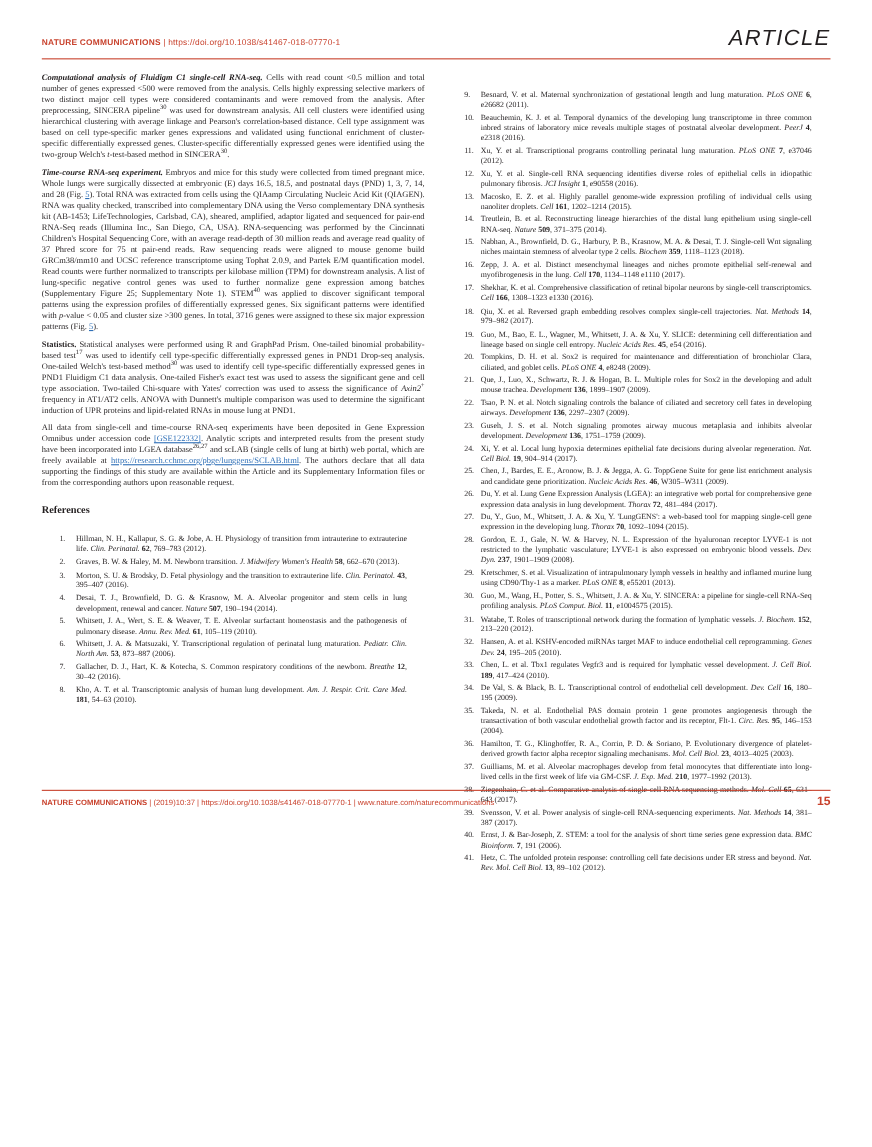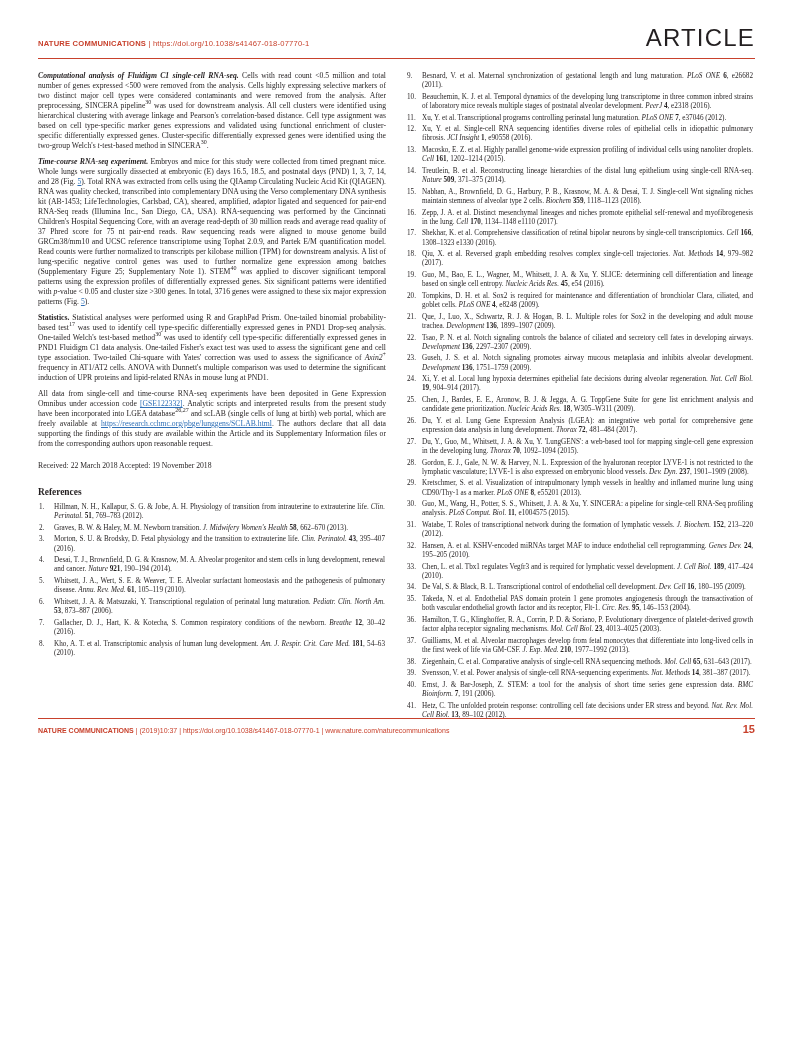--- a/index.html
+++ b/index.html
@@ -38,23 +38,24 @@
     padding-bottom: 4px;
   }
   .header-left .journal {
     font-weight: bold;
   }
   .header-left .doi {
     color: #c8412c;
   }
   .header-right {
     font-family: "Liberation Sans", sans-serif;
-    font-size: 24px;
+    font-size: 20px;
     letter-spacing: 1.2px;
     color: #231f20;
+    font-style: italic;
   }
   .rule-top {
     border-top: 1.6px solid #c8412c;
     margin-top: 2px;
   }
   
   .content {
     display: flex;
     gap: 20px;
     margin-top: 12px;
@@ -100,21 +101,21 @@
     margin-top: 3px;
   }
   
   h3.refs-head {
     font-weight: bold;
     font-size: 9.4px;
     margin: 14px 0 5px 0;
   }
   ol.reflist {
     list-style: none;
-    margin: 1px;
+    margin: 16px;
     padding: 0;
     counter-reset: refno;
   }
   ol.reflist.start9 { counter-reset: refno 8; }
   ol.reflist li {
     position: relative;
     padding-left: 15px;
     margin-bottom: 2.4px;
     font-size: 7.2px;
     line-height: 1.28;
@@ -183,30 +184,29 @@
 
       <p>
         <span class="runin-b">Statistics.</span><span> Statistical analyses were performed using R and GraphPad Prism. One-tailed binomial probability-based test<sup>17</sup> was used to identify cell type-specific differentially expressed genes in PND1 Drop-seq analysis. One-tailed Welch's test-based method<sup>30</sup> was used to identify cell type-specific differentially expressed genes in PND1 Fluidigm C1 data analysis. One-tailed Fisher's exact test was used to assess the significant gene and cell type association. Two-tailed Chi-square with Yates' correction was used to assess the significance of <i>Axin2</i><sup>+</sup> frequency in AT1/AT2 cells. ANOVA with Dunnett's multiple comparison was used to determine the significant induction of UPR proteins and lipid-related RNAs in mouse lung at PND1.</span>
       </p>
 
       <p>
         <span>All data from single-cell and time-course RNA-seq experiments have been deposited in Gene Expression Omnibus under accession code <span class="link">[GSE122332]</span>. Analytic scripts and interpreted results from the present study have been incorporated into LGEA database<sup>26,27</sup> and scLAB (single cells of lung at birth) web portal, which are freely available at <span class="link">https://research.cchmc.org/pbge/lunggens/</span><span class="link">SCLAB.html</span>. The authors declare that all data supporting the findings of this study are available within the Article and its Supplementary Information files or from the corresponding authors upon reasonable request.</span>
       </p>
 
       <div class="received">
-        <div>Received: 22 March 2018 Accepted: 19 November 2018</div>
       </div>
 
       <h3 class="refs-head">References</h3>
 
       <ol class="reflist" id="reflist-left">
-          <li>Hillman, N. H., Kallapur, S. G. &amp; Jobe, A. H. Physiology of transition from intrauterine to extrauterine life. <i>Clin. Perinatal.</i> <b>51</b>, 769–783 (2012).</li>
+          <li>Hillman, N. H., Kallapur, S. G. &amp; Jobe, A. H. Physiology of transition from intrauterine to extrauterine life. <i>Clin. Perinatal.</i> <b>62</b>, 769–783 (2012).</li>
           <li>Graves, B. W. &amp; Haley, M. M. Newborn transition. <i>J. Midwifery Women's Health</i> <b>58</b>, 662–670 (2013).</li>
           <li>Morton, S. U. &amp; Brodsky, D. Fetal physiology and the transition to extrauterine life. <i>Clin. Perinatol.</i> <b>43</b>, 395–407 (2016).</li>
-          <li>Desai, T. J., Brownfield, D. G. &amp; Krasnow, M. A. Alveolar progenitor and stem cells in lung development, renewal and cancer. <i>Nature</i> <b>921</b>, 190–194 (2014).</li>
+          <li>Desai, T. J., Brownfield, D. G. &amp; Krasnow, M. A. Alveolar progenitor and stem cells in lung development, renewal and cancer. <i>Nature</i> <b>507</b>, 190–194 (2014).</li>
           <li>Whitsett, J. A., Wert, S. E. &amp; Weaver, T. E. Alveolar surfactant homeostasis and the pathogenesis of pulmonary disease. <i>Annu. Rev. Med.</i> <b>61</b>, 105–119 (2010).</li>
           <li>Whitsett, J. A. &amp; Matsuzaki, Y. Transcriptional regulation of perinatal lung maturation. <i>Pediatr. Clin. North Am.</i> <b>53</b>, 873–887 (2006).</li>
           <li>Gallacher, D. J., Hart, K. &amp; Kotecha, S. Common respiratory conditions of the newborn. <i>Breathe</i> <b>12</b>, 30–42 (2016).</li>
           <li>Kho, A. T. et al. Transcriptomic analysis of human lung development. <i>Am. J. Respir. Crit. Care Med.</i> <b>181</b>, 54–63 (2010).</li>
         </ol>
     </div>
 
     <div class="col">
       <ol class="reflist start9" id="reflist-right">
           <li>Besnard, V. et al. Maternal synchronization of gestational length and lung maturation. <i>PLoS ONE</i> <b>6</b>, e26682 (2011).</li>
@@ -218,21 +218,21 @@
           <li>Nabhan, A., Brownfield, D. G., Harbury, P. B., Krasnow, M. A. &amp; Desai, T. J. Single-cell Wnt signaling niches maintain stemness of alveolar type 2 cells. <i>Biochem</i> <b>359</b>, 1118–1123 (2018).</li>
           <li>Zepp, J. A. et al. Distinct mesenchymal lineages and niches promote epithelial self-renewal and myofibrogenesis in the lung. <i>Cell</i> <b>170</b>, 1134–1148 e1110 (2017).</li>
           <li>Shekhar, K. et al. Comprehensive classification of retinal bipolar neurons by single-cell transcriptomics. <i>Cell</i> <b>166</b>, 1308–1323 e1330 (2016).</li>
           <li>Qiu, X. et al. Reversed graph embedding resolves complex single-cell trajectories. <i>Nat. Methods</i> <b>14</b>, 979–982 (2017).</li>
           <li>Guo, M., Bao, E. L., Wagner, M., Whitsett, J. A. &amp; Xu, Y. SLICE: determining cell differentiation and lineage based on single cell entropy. <i>Nucleic Acids Res.</i> <b>45</b>, e54 (2016).</li>
           <li>Tompkins, D. H. et al. Sox2 is required for maintenance and differentiation of bronchiolar Clara, ciliated, and goblet cells. <i>PLoS ONE</i> <b>4</b>, e8248 (2009).</li>
           <li>Que, J., Luo, X., Schwartz, R. J. &amp; Hogan, B. L. Multiple roles for Sox2 in the developing and adult mouse trachea. <i>Development</i> <b>136</b>, 1899–1907 (2009).</li>
           <li>Tsao, P. N. et al. Notch signaling controls the balance of ciliated and secretory cell fates in developing airways. <i>Development</i> <b>136</b>, 2297–2307 (2009).</li>
           <li>Guseh, J. S. et al. Notch signaling promotes airway mucous metaplasia and inhibits alveolar development. <i>Development</i> <b>136</b>, 1751–1759 (2009).</li>
           <li>Xi, Y. et al. Local lung hypoxia determines epithelial fate decisions during alveolar regeneration. <i>Nat. Cell Biol.</i> <b>19</b>, 904–914 (2017).</li>
-          <li>Chen, J., Bardes, E. E., Aronow, B. J. &amp; Jegga, A. G. ToppGene Suite for gene list enrichment analysis and candidate gene prioritization. <i>Nucleic Acids Res.</i> <b>18</b>, W305–W311 (2009).</li>
+          <li>Chen, J., Bardes, E. E., Aronow, B. J. &amp; Jegga, A. G. ToppGene Suite for gene list enrichment analysis and candidate gene prioritization. <i>Nucleic Acids Res.</i> <b>46</b>, W305–W311 (2009).</li>
           <li>Du, Y. et al. Lung Gene Expression Analysis (LGEA): an integrative web portal for comprehensive gene expression data analysis in lung development. <i>Thorax</i> <b>72</b>, 481–484 (2017).</li>
           <li>Du, Y., Guo, M., Whitsett, J. A. &amp; Xu, Y. 'LungGENS': a web-based tool for mapping single-cell gene expression in the developing lung. <i>Thorax</i> <b>70</b>, 1092–1094 (2015).</li>
           <li>Gordon, E. J., Gale, N. W. &amp; Harvey, N. L. Expression of the hyaluronan receptor LYVE-1 is not restricted to the lymphatic vasculature; LYVE-1 is also expressed on embryonic blood vessels. <i>Dev. Dyn.</i> <b>237</b>, 1901–1909 (2008).</li>
           <li>Kretschmer, S. et al. Visualization of intrapulmonary lymph vessels in healthy and inflamed murine lung using CD90/Thy-1 as a marker. <i>PLoS ONE</i> <b>8</b>, e55201 (2013).</li>
           <li>Guo, M., Wang, H., Potter, S. S., Whitsett, J. A. &amp; Xu, Y. SINCERA: a pipeline for single-cell RNA-Seq profiling analysis. <i>PLoS Comput. Biol.</i> <b>11</b>, e1004575 (2015).</li>
           <li>Watabe, T. Roles of transcriptional network during the formation of lymphatic vessels. <i>J. Biochem.</i> <b>152</b>, 213–220 (2012).</li>
           <li>Hansen, A. et al. KSHV-encoded miRNAs target MAF to induce endothelial cell reprogramming. <i>Genes Dev.</i> <b>24</b>, 195–205 (2010).</li>
           <li>Chen, L. et al. Tbx1 regulates Vegfr3 and is required for lymphatic vessel development. <i>J. Cell Biol.</i> <b>189</b>, 417–424 (2010).</li>
           <li>De Val, S. &amp; Black, B. L. Transcriptional control of endothelial cell development. <i>Dev. Cell</i> <b>16</b>, 180–195 (2009).</li>
           <li>Takeda, N. et al. Endothelial PAS domain protein 1 gene promotes angiogenesis through the transactivation of both vascular endothelial growth factor and its receptor, Flt-1. <i>Circ. Res.</i> <b>95</b>, 146–153 (2004).</li>

